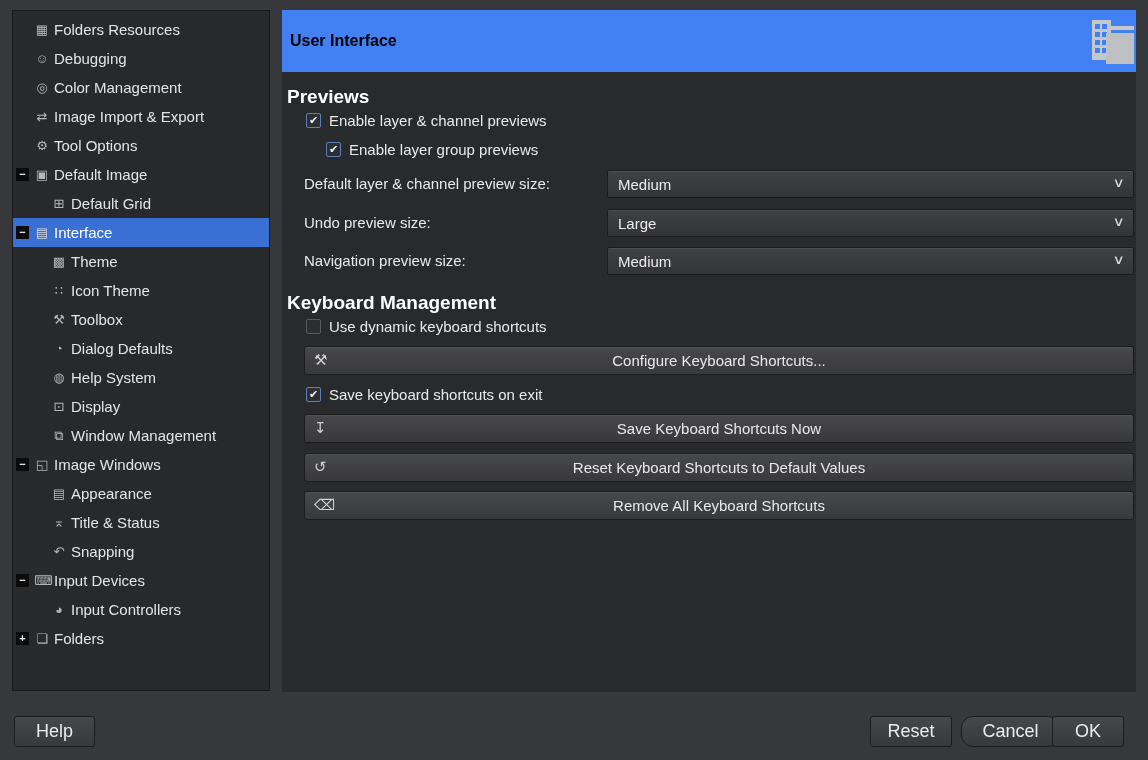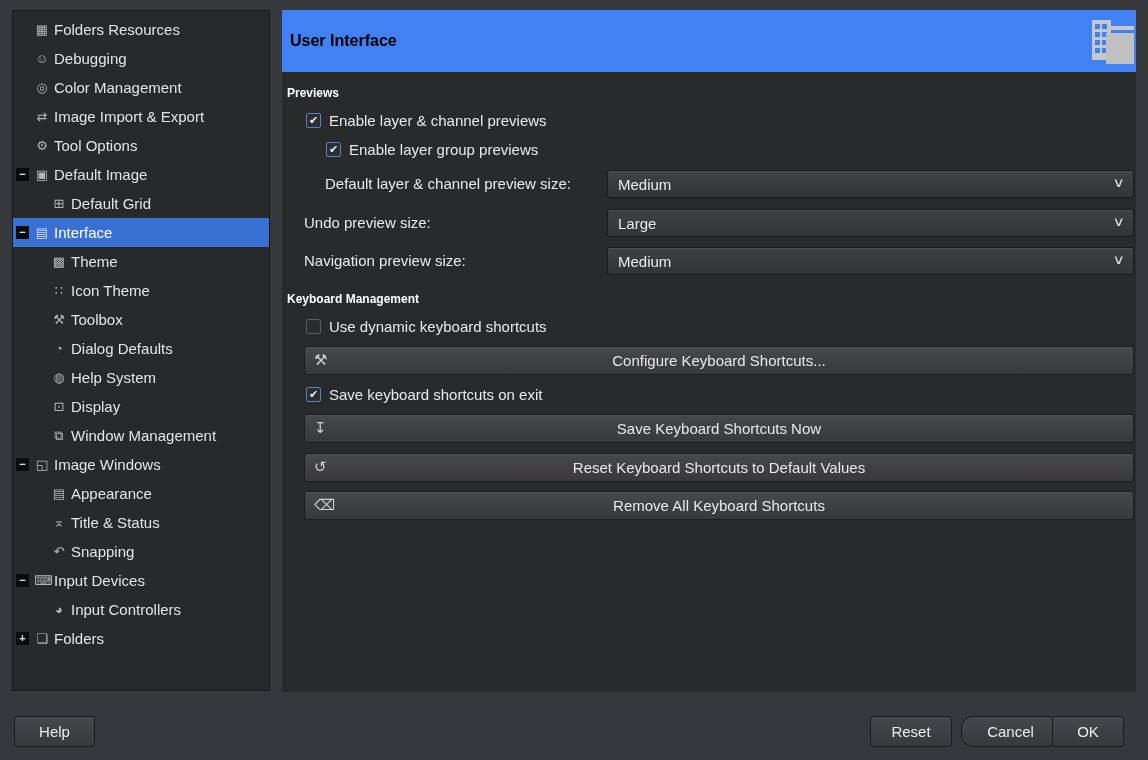--- a/index.html
+++ b/index.html
@@ -39,21 +39,21 @@
     background:#292a2c;
   }
   .header {
     position:absolute; left:0; top:0; width:854px; height:62px;
     background:#4181f4; display:flex; align-items:center;
   }
   .header-title {
     font-size:16px; font-weight:bold; color:#000000; padding-left:8px;
   }
   .header-icon { position:absolute; right:2px; top:8px; width:44px; height:48px; }
-  .section-title { position:absolute; left:5px; font-size:12px; font-weight:bold; color:#ffffff; }
+  .section-title { position:absolute; left:5px; font-size:19px; font-weight:bold; color:#ffffff; }
   .cbrow { position:absolute; display:flex; align-items:center; font-size:15px; color:#e9e9e9; }
   .cbox {
     width:15px; height:15px; margin-right:8px; border-radius:2px;
     background:#2c2d2f; border:1px solid #595b5e;
     font-size:11px; line-height:13px; text-align:center; color:#f2f2f2;
     flex:0 0 15px;
   }
   .cbox.checked { border:1px solid #5d80ba; background:#2b2e33; }
   .ddlabel { position:absolute; left:22px; font-size:15px; color:#e9e9e9; }
   .dropdown {
@@ -78,21 +78,21 @@
   }
   .widebtn .bicon {
     position:absolute; left:9px; top:4px; font-size:15px; color:#cfcfcf;
   }
   
   .fbtn {
     position:absolute; top:716px; height:31px;
     background:linear-gradient(#46474a,#38393b);
     border:1px solid #1c1c1d; border-radius:3px;
     display:flex; align-items:center; justify-content:center;
-    font-size:15px; color:#eceaea; cursor:default;
+    font-size:18px; color:#eceaea; cursor:default;
   }
   .fbtn.help   { left:14px;   width:81px; }
   .fbtn.reset  { left:870px;  width:82px; }
   .fbtn.cancel { left:961px;  width:99px;border-radius:12px; }
   .fbtn.ok     { left:1052px; width:72px; }
 </style>
 </head>
 <body>
 
 <div class="sidebar">
@@ -214,21 +214,21 @@
 
   <div class="cbrow" style="left:24px; top:102px;">
     <span class="cbox checked">✔</span>
     <span>Enable layer &amp; channel previews</span>
   </div>
   <div class="cbrow" style="left:44px; top:131px;">
     <span class="cbox checked">✔</span>
     <span>Enable layer group previews</span>
   </div>
 
-  <div class="ddlabel" style="top:165px;margin-left:21px;">Default layer &amp; channel preview size:</div>
+  <div class="ddlabel" style="top:165px;">Default layer &amp; channel preview size:</div>
   <div class="dropdown" style="top:160px;">
     <span>Medium</span>
     <span class="dd-chevron">∨</span>
   </div>
 
   <div class="ddlabel" style="top:204px;">Undo preview size:</div>
   <div class="dropdown" style="top:199px;">
     <span>Large</span>
     <span class="dd-chevron">∨</span>
   </div>

